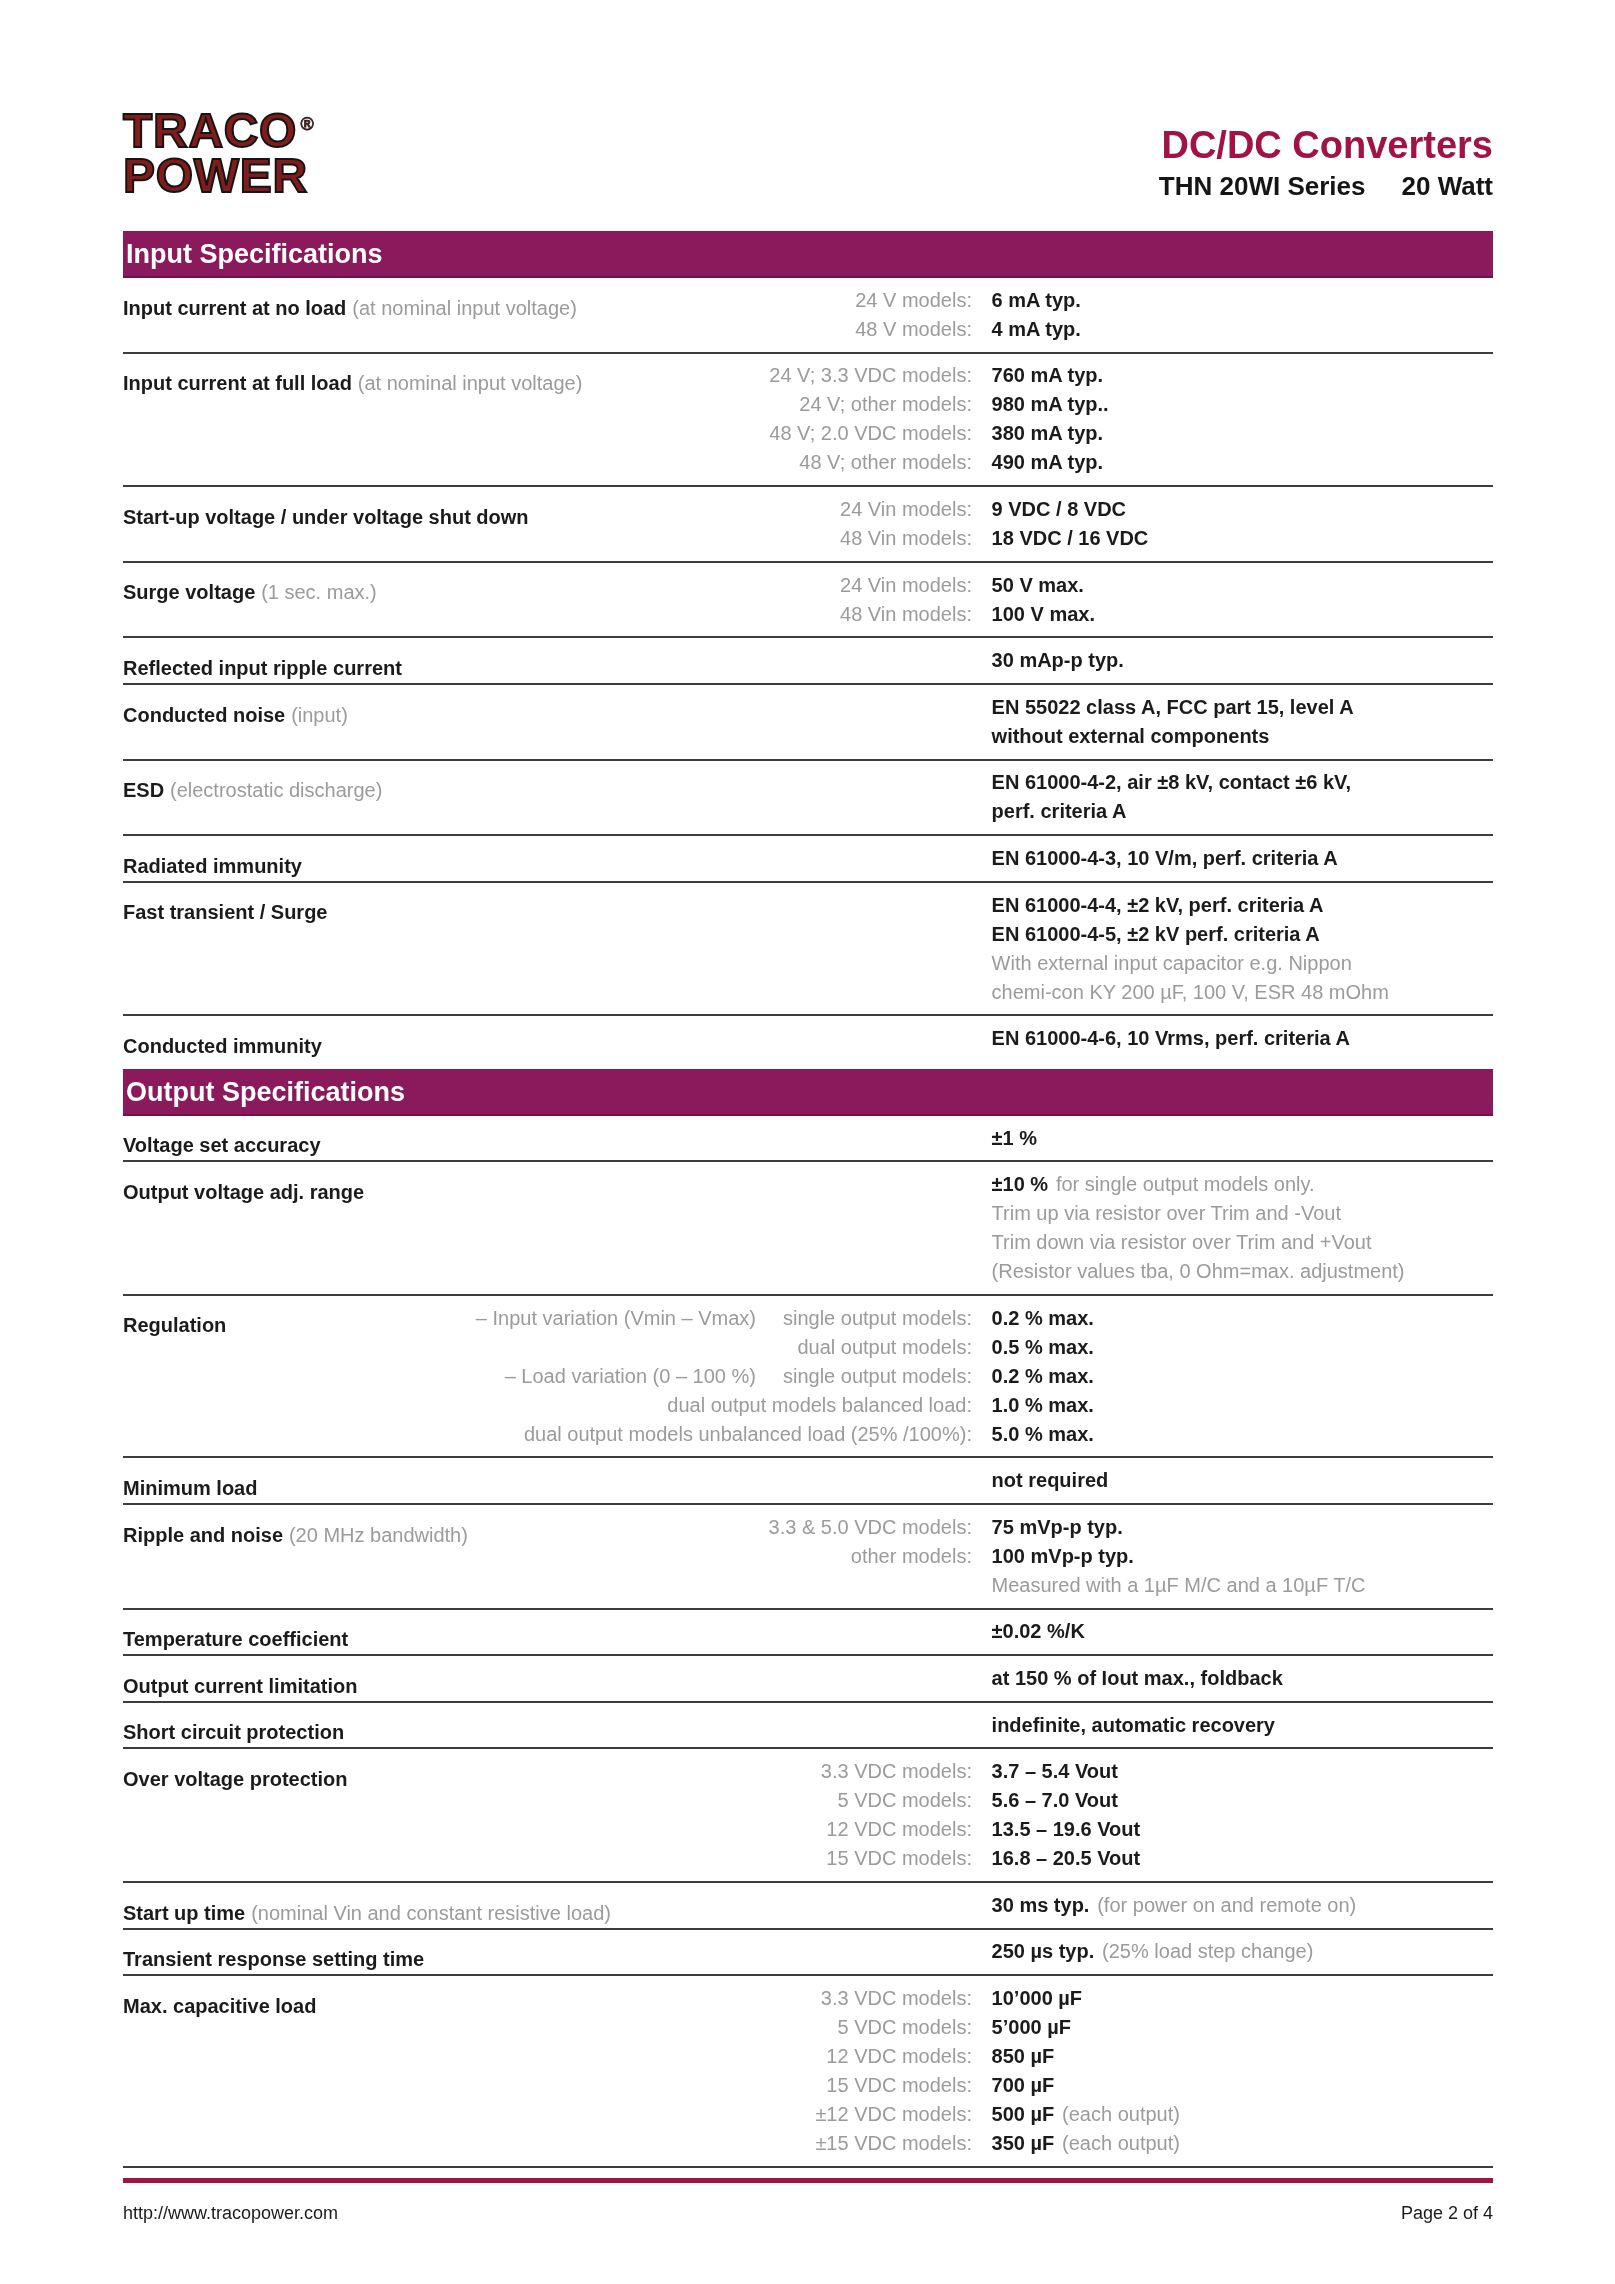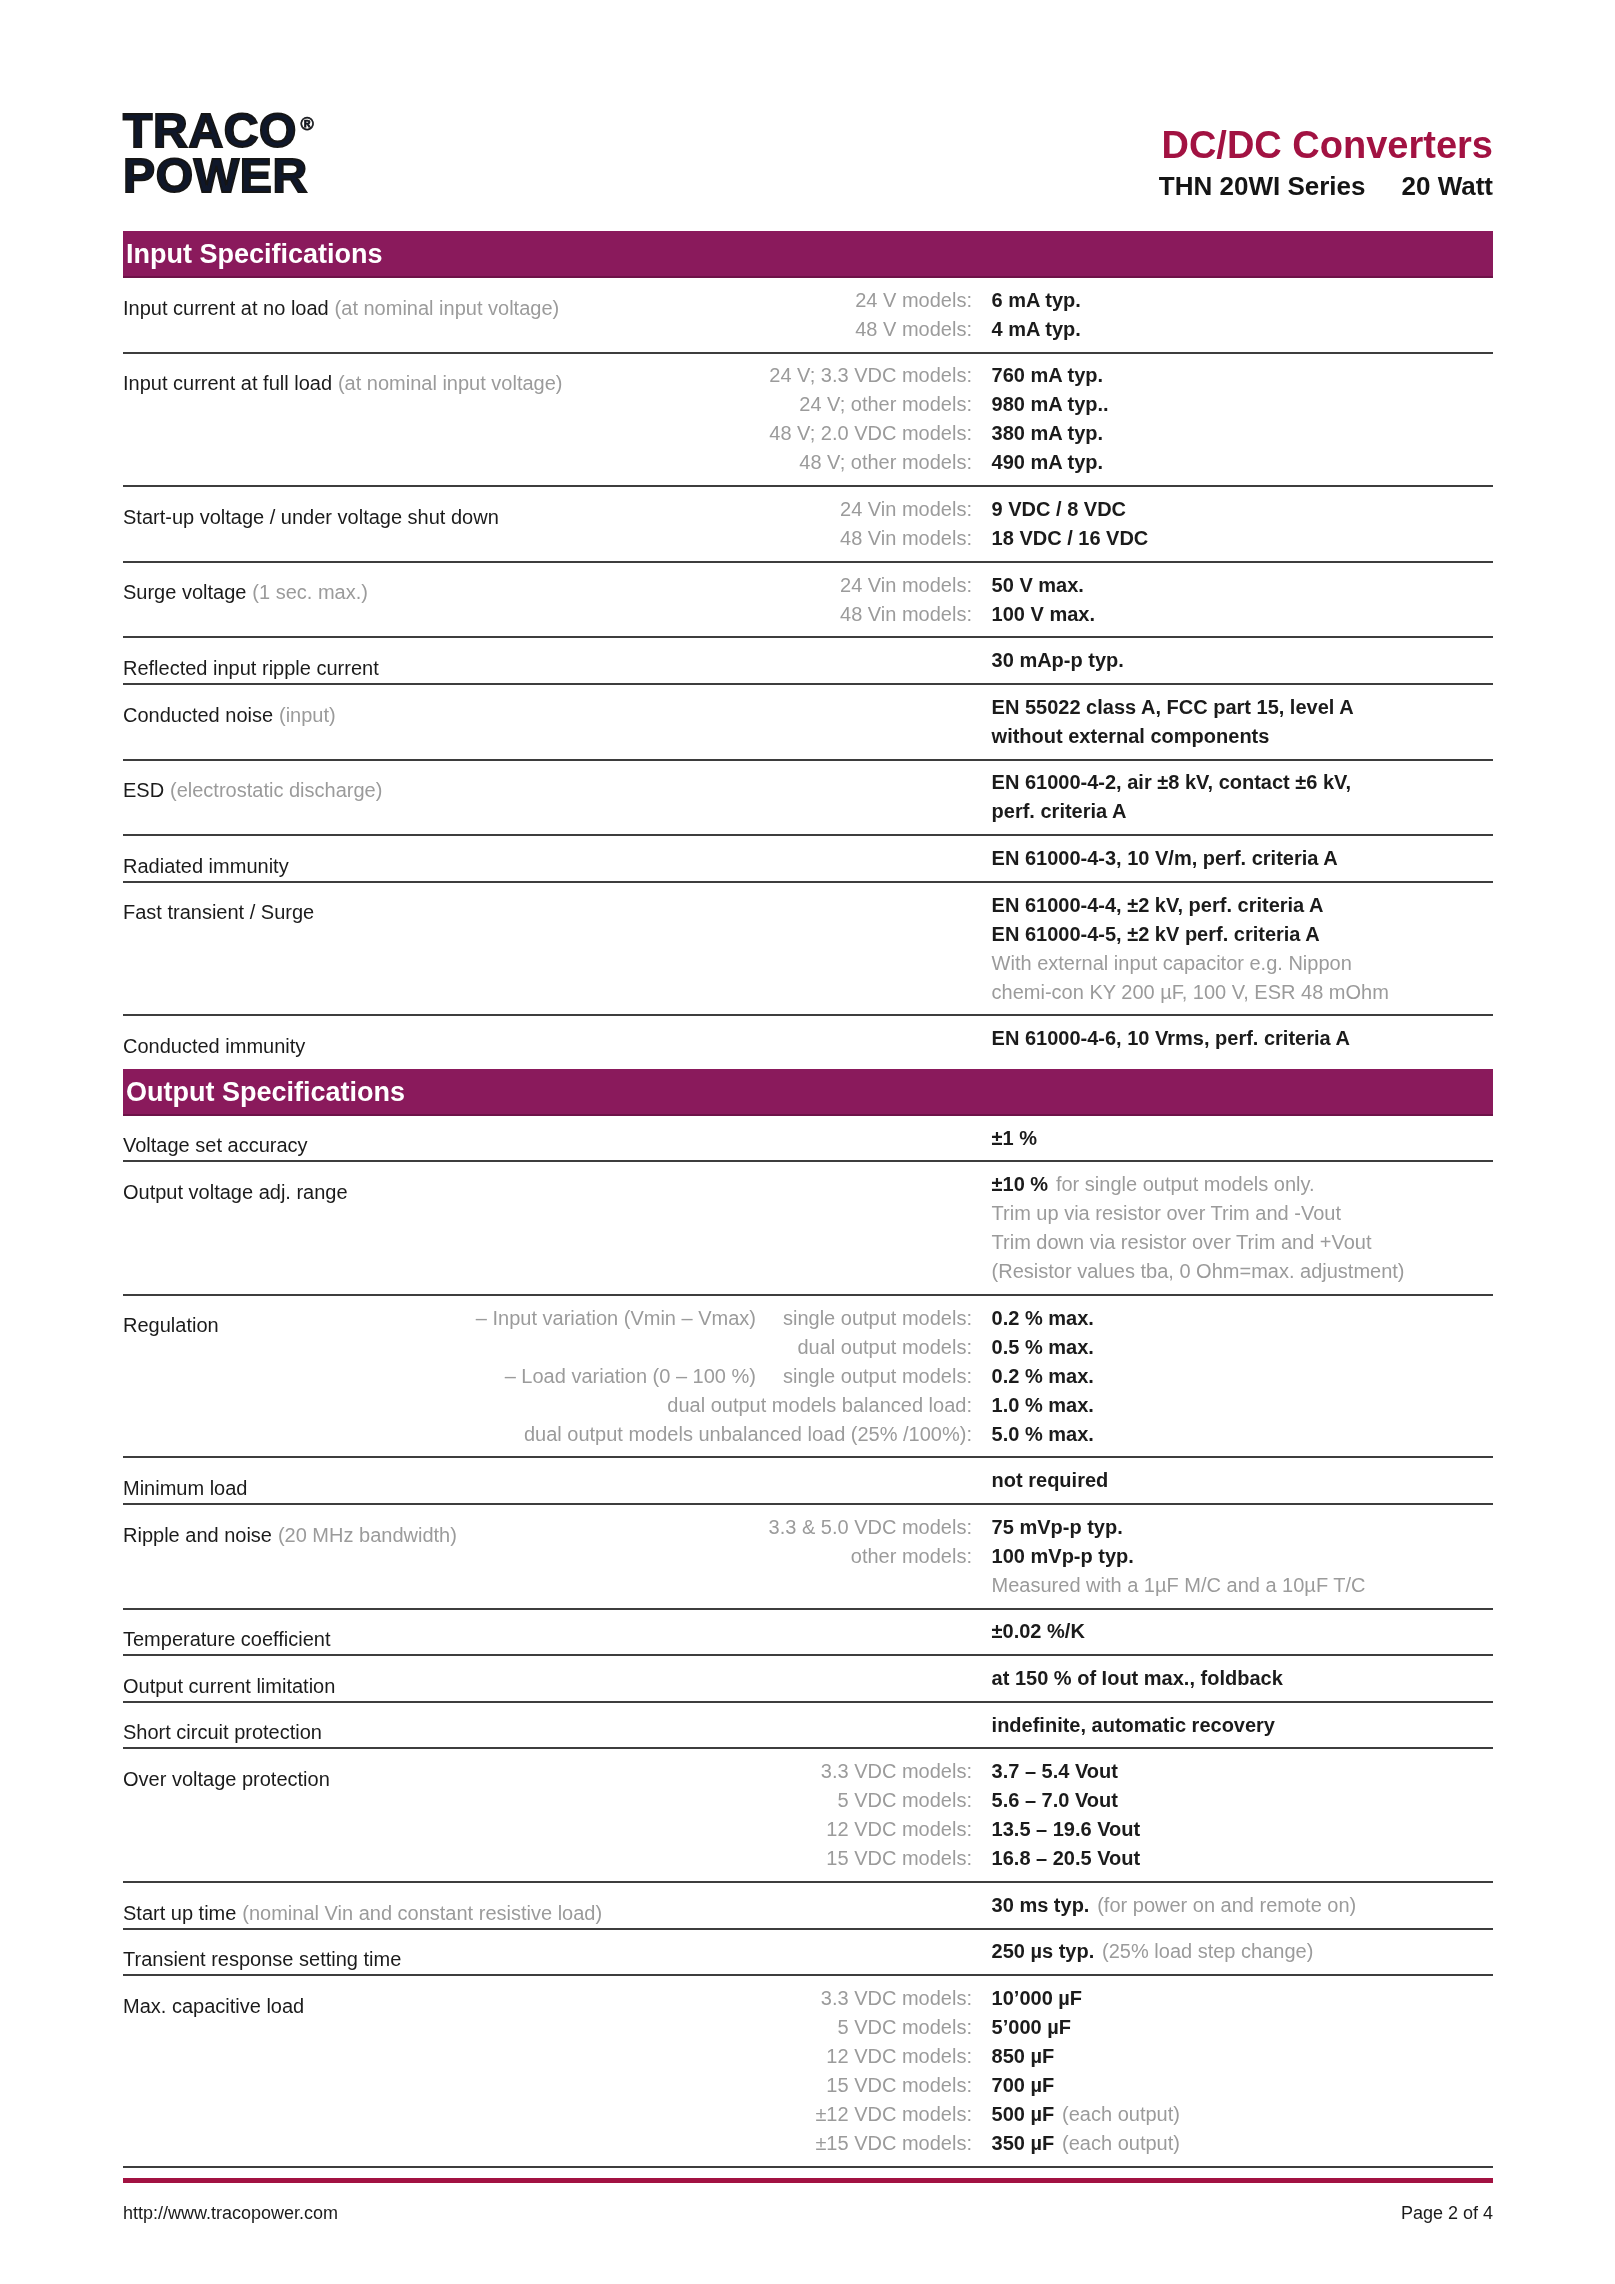--- a/index.html
+++ b/index.html
@@ -11,38 +11,38 @@
   }
   *{box-sizing:border-box;}
   body{margin:0;background:#fff;}
   .page{
     width:1616px;min-height:2284px;background:#fff;color:var(--ink);
     padding:108px 123px 39px;
     font-family:"Liberation Sans","DejaVu Sans",sans-serif;
   }
   
   header{display:flex;justify-content:space-between;align-items:flex-start;margin-bottom:29px;}
-  .logo{font-weight:700;font-size:48px;line-height:0.94;letter-spacing:0.7px;color:#0f172a;
+  .logo{font-weight:700;font-size:48px;line-height:0.94;letter-spacing:0.7px;color:#7f1d1d;
         -webkit-text-stroke:2px #151515;}
   .reg{font-size:18px;vertical-align:super;-webkit-text-stroke:0.7px #151515;margin-left:3.3px;}
   .title-block{text-align:right;margin-top:3.9px;}
   .doc-title{font-size:38px;font-weight:700;color:var(--red);line-height:1.05;margin-top:14px;}
   .doc-subtitle{margin-top:5.2px;font-size:26px;font-weight:700;display:flex;gap:36px;justify-content:flex-end;color:#151515;}
   
   .section + .section{margin-top:7.8px;}
   .section-bar{background:var(--accent);color:#fff;font-size:27px;font-weight:700;
                height:47px;line-height:47px;padding-left:3px;border-bottom:2.6px solid #6d1348;}
   
   .row{display:flex;position:relative;padding:7.8px 0;}
   .section-rows .row{border-bottom:2px solid var(--rule);}
   .section-rows .row:last-child{border-bottom:none;}
   .col-left{width:63.4%;padding-right:19.6px;text-align:right;position:relative;}
   .col-right{width:36.6%;}
   .row-label-wrap{position:absolute;left:0;top:7.8px;white-space:nowrap;text-align:left;height:29px;line-height:29px;font-size:20px;}
-  .lbl{font-weight:400;text-align:center;}
+  .lbl{font-weight:700;text-align:center;}
   .lbl-note{color:var(--gray);font-weight:400;margin-left:5.9px;}
   .qline,.vline{height:29px;line-height:29px;font-size:20px;white-space:nowrap;}
   .qline{color:var(--gray);font-weight:400;}
   .qgroup{margin-right:27px;}
   .val{font-weight:600;}
   .vnote{color:var(--gray);font-weight:400;}
   .val + .vnote{margin-left:7.8px;}
   
   .table-end-rule{height:2px;background:var(--rule);}
   .footer-accent-rule{height:5.2px;background:var(--red);margin-top:10.4px;}

